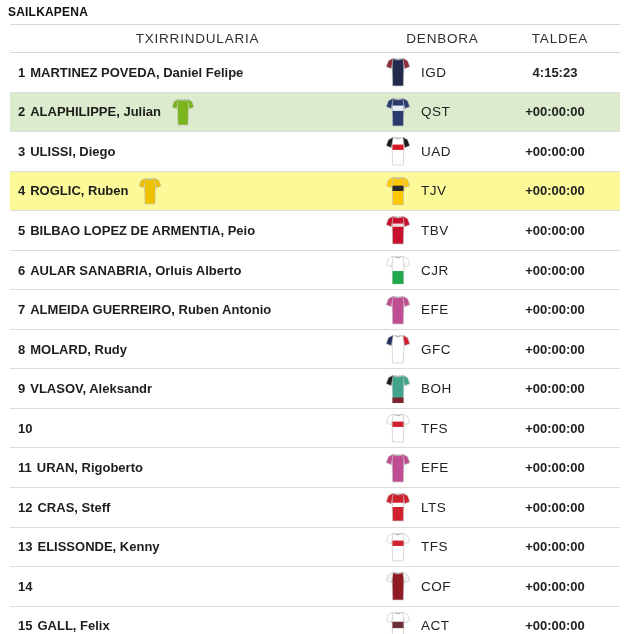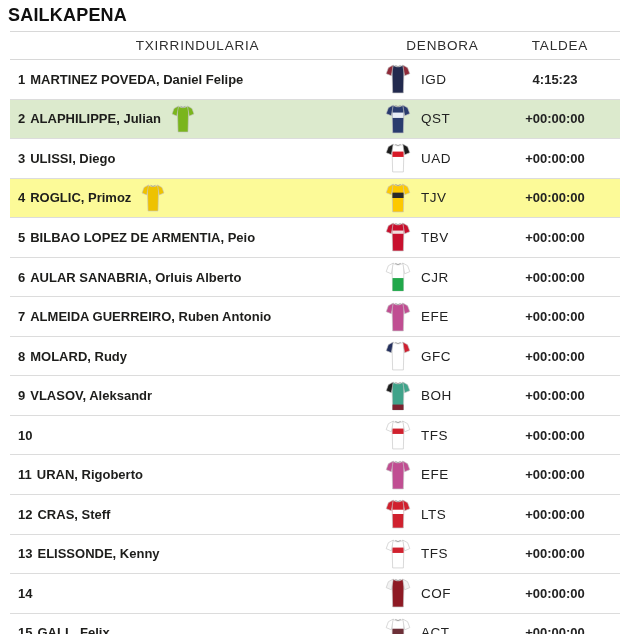--- a/index.html
+++ b/index.html
@@ -1,21 +1,21 @@
 <!DOCTYPE html>
 <html><head>
 <meta charset="utf-8">
 <style>
   html,body{margin:0;padding:0;}
   body{
     width:642px;height:634px;overflow:hidden;background:#ffffff;
     font-family:"Liberation Sans", sans-serif;color:#1d1d1b;
   }
   .page-title{
-    font-size:18px;font-weight:700;color:#101010;
+    font-size:12px;font-weight:700;color:#101010;
     padding:5px 0 5px 8px;letter-spacing:.2px;
   }
   .table{margin-left:10px;width:610px;}
   .thead{
     display:grid;grid-template-columns:375px 115px 120px;
     border-top:1px solid #d8d8d8;border-bottom:1px solid #d8d8d8;
     height:27px;align-items:center;
   }
   .th{
     font-size:13.5px;font-weight:400;letter-spacing:.8px;
@@ -104,21 +104,21 @@
             <path d="M16.5,1 L21,3.5 L23,9 L18.2,11 L17.1,4.8 Z" fill="#1b1b1b" stroke="#c4c4c4" stroke-width="0.6"></path>
             <path d="M9.5,1.3 Q12,3.5 14.5,1.3" fill="none" stroke="#999" stroke-width="0.8"></path>
           </svg>
         </div>
         <div class="cell-team">UAD</div>
         <div class="cell-time">+00:00:00</div>
       </div>
       <div class="row hl-yellow">
         <div class="cell-rider">
           <span class="rank">4</span>
-          <span>ROGLIC, Primoz</span>
+          <span>ROGLIC, Ruben</span>
           <span class="award">
             <svg viewBox="0 0 24 28" width="24" height="28">
               <path d="M7.5,1 C9.5,3.2 14.5,3.2 16.5,1 L17.6,4.5 L17,27 L7,27 L6.4,4.5 Z" fill="#eec200" stroke="#c4c4c4" stroke-width="0.6"></path>
               <path d="M7.5,1 L3,3.5 L1,9 L5.8,11 L6.9,4.8 Z" fill="#eec200" stroke="#c4c4c4" stroke-width="0.6"></path>
               <path d="M16.5,1 L21,3.5 L23,9 L18.2,11 L17.1,4.8 Z" fill="#eec200" stroke="#c4c4c4" stroke-width="0.6"></path>
               <path d="M9.5,1.3 Q12,3.5 14.5,1.3" fill="none" stroke="#999" stroke-width="0.8"></path>
             </svg>
           </span>
         </div>
         <div class="cell-jersey">

